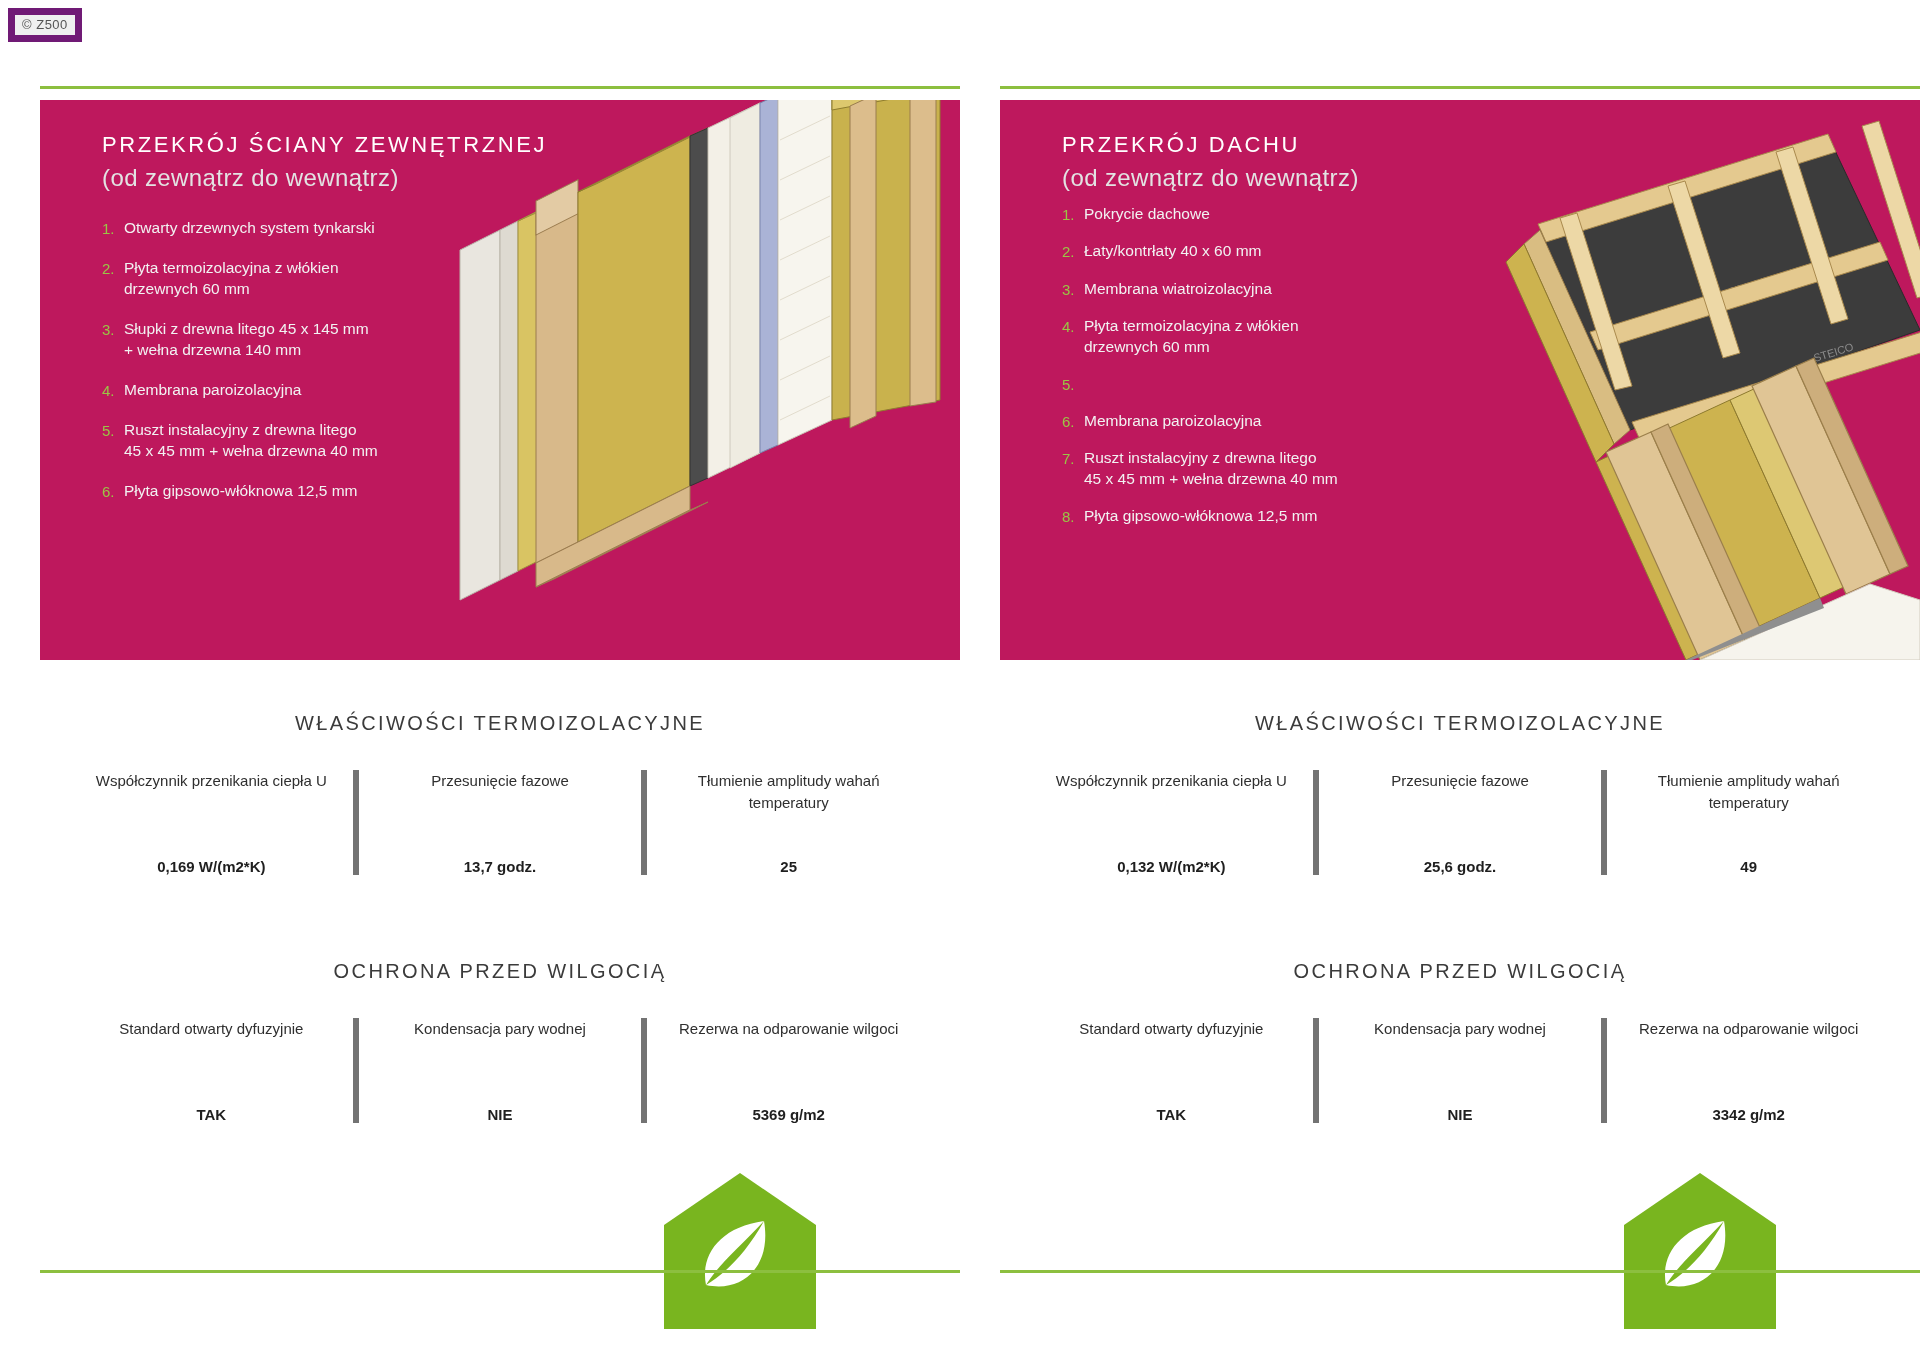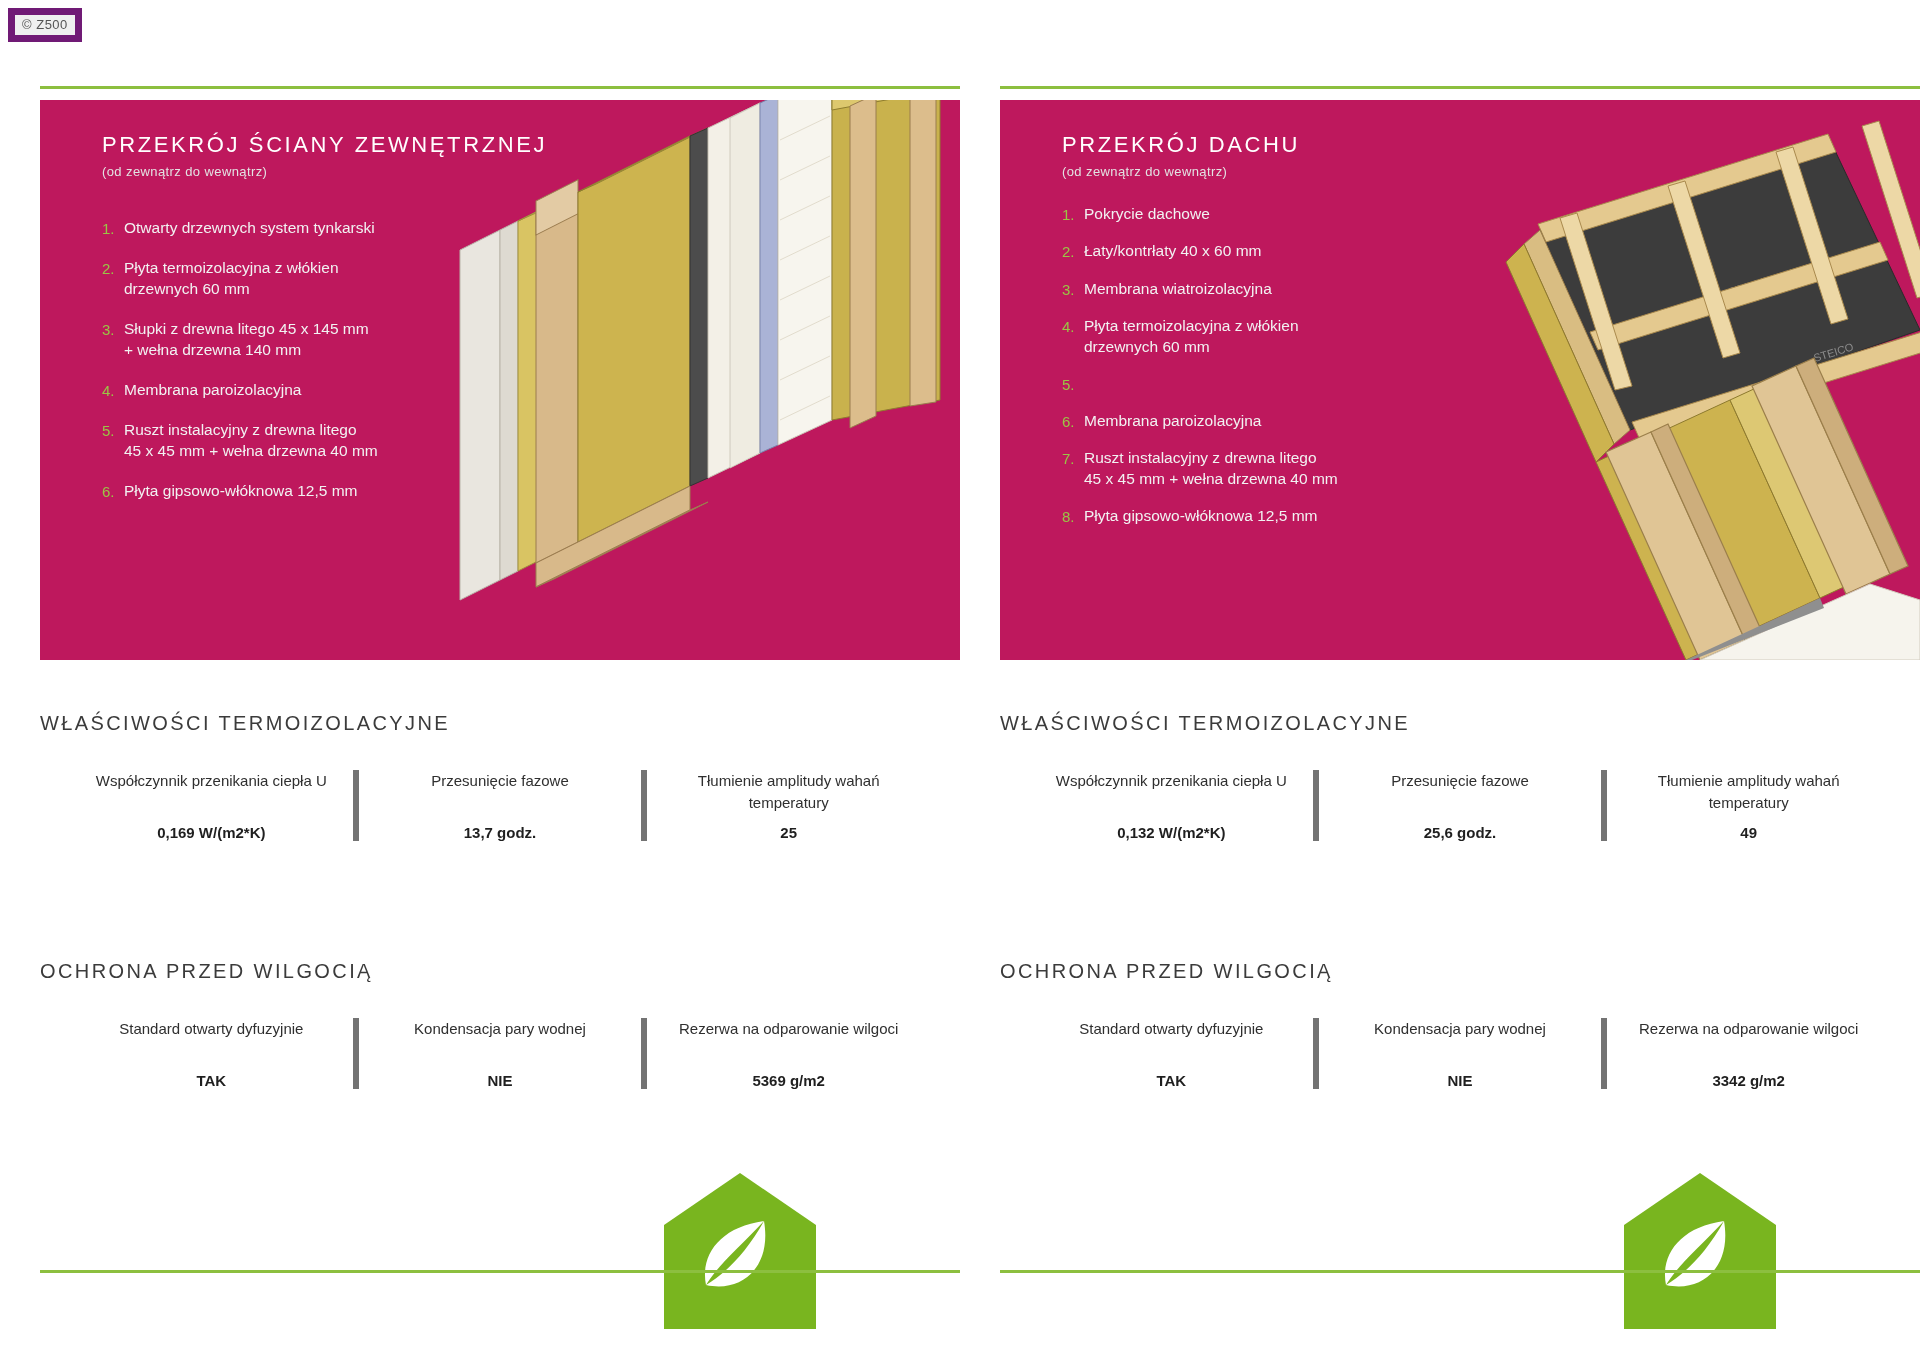--- a/index.html
+++ b/index.html
@@ -77,21 +77,21 @@
     color: #ffffff;
     font-size: 22px;
     letter-spacing: 2.6px;
     font-weight: 400;
   }
   .panel-sub {
     position: absolute;
     top: 64px;
     left: 62px;
     color: #e3e3e3;
-    font-size: 13px;
+    font-size: 24px;
     letter-spacing: 0.4px;
   }
   .layer-list {
     position: absolute;
     top: 118px;
     left: 62px;
     width: 420px;
     list-style: none;
   }
   .layer-item {
@@ -122,21 +122,21 @@
     top: 0;
     width: 520px;
     height: 560px;
   }
 
   
   .section-title {
     position: absolute;
     width: 920px;
     left: 40px;
-    text-align: left;
+    text-align: center;
     font-size: 20px;
     letter-spacing: 2.4px;
     color: #3b3b3b;
   }
   .st-thermal { top: 712px; }
   .st-moisture { top: 960px; }
 
   
   .metrics {
     position: absolute;
@@ -154,21 +154,21 @@
     text-align: center;
   }
   .metric + .metric { border-left: 6px solid #737373; }
   .metric-label {
     font-size: 15px;
     color: #2f2f2f;
     line-height: 1.45;
     min-height: 48px;
   }
   .metric-value {
-    margin-top: 6px;
+    margin-top: 40px;
     font-size: 15px;
     font-weight: bold;
     color: #1f1f1f;
   }
 
   
   .leaf-badge {
     position: absolute;
     bottom: 28px;
     right: 140px;

